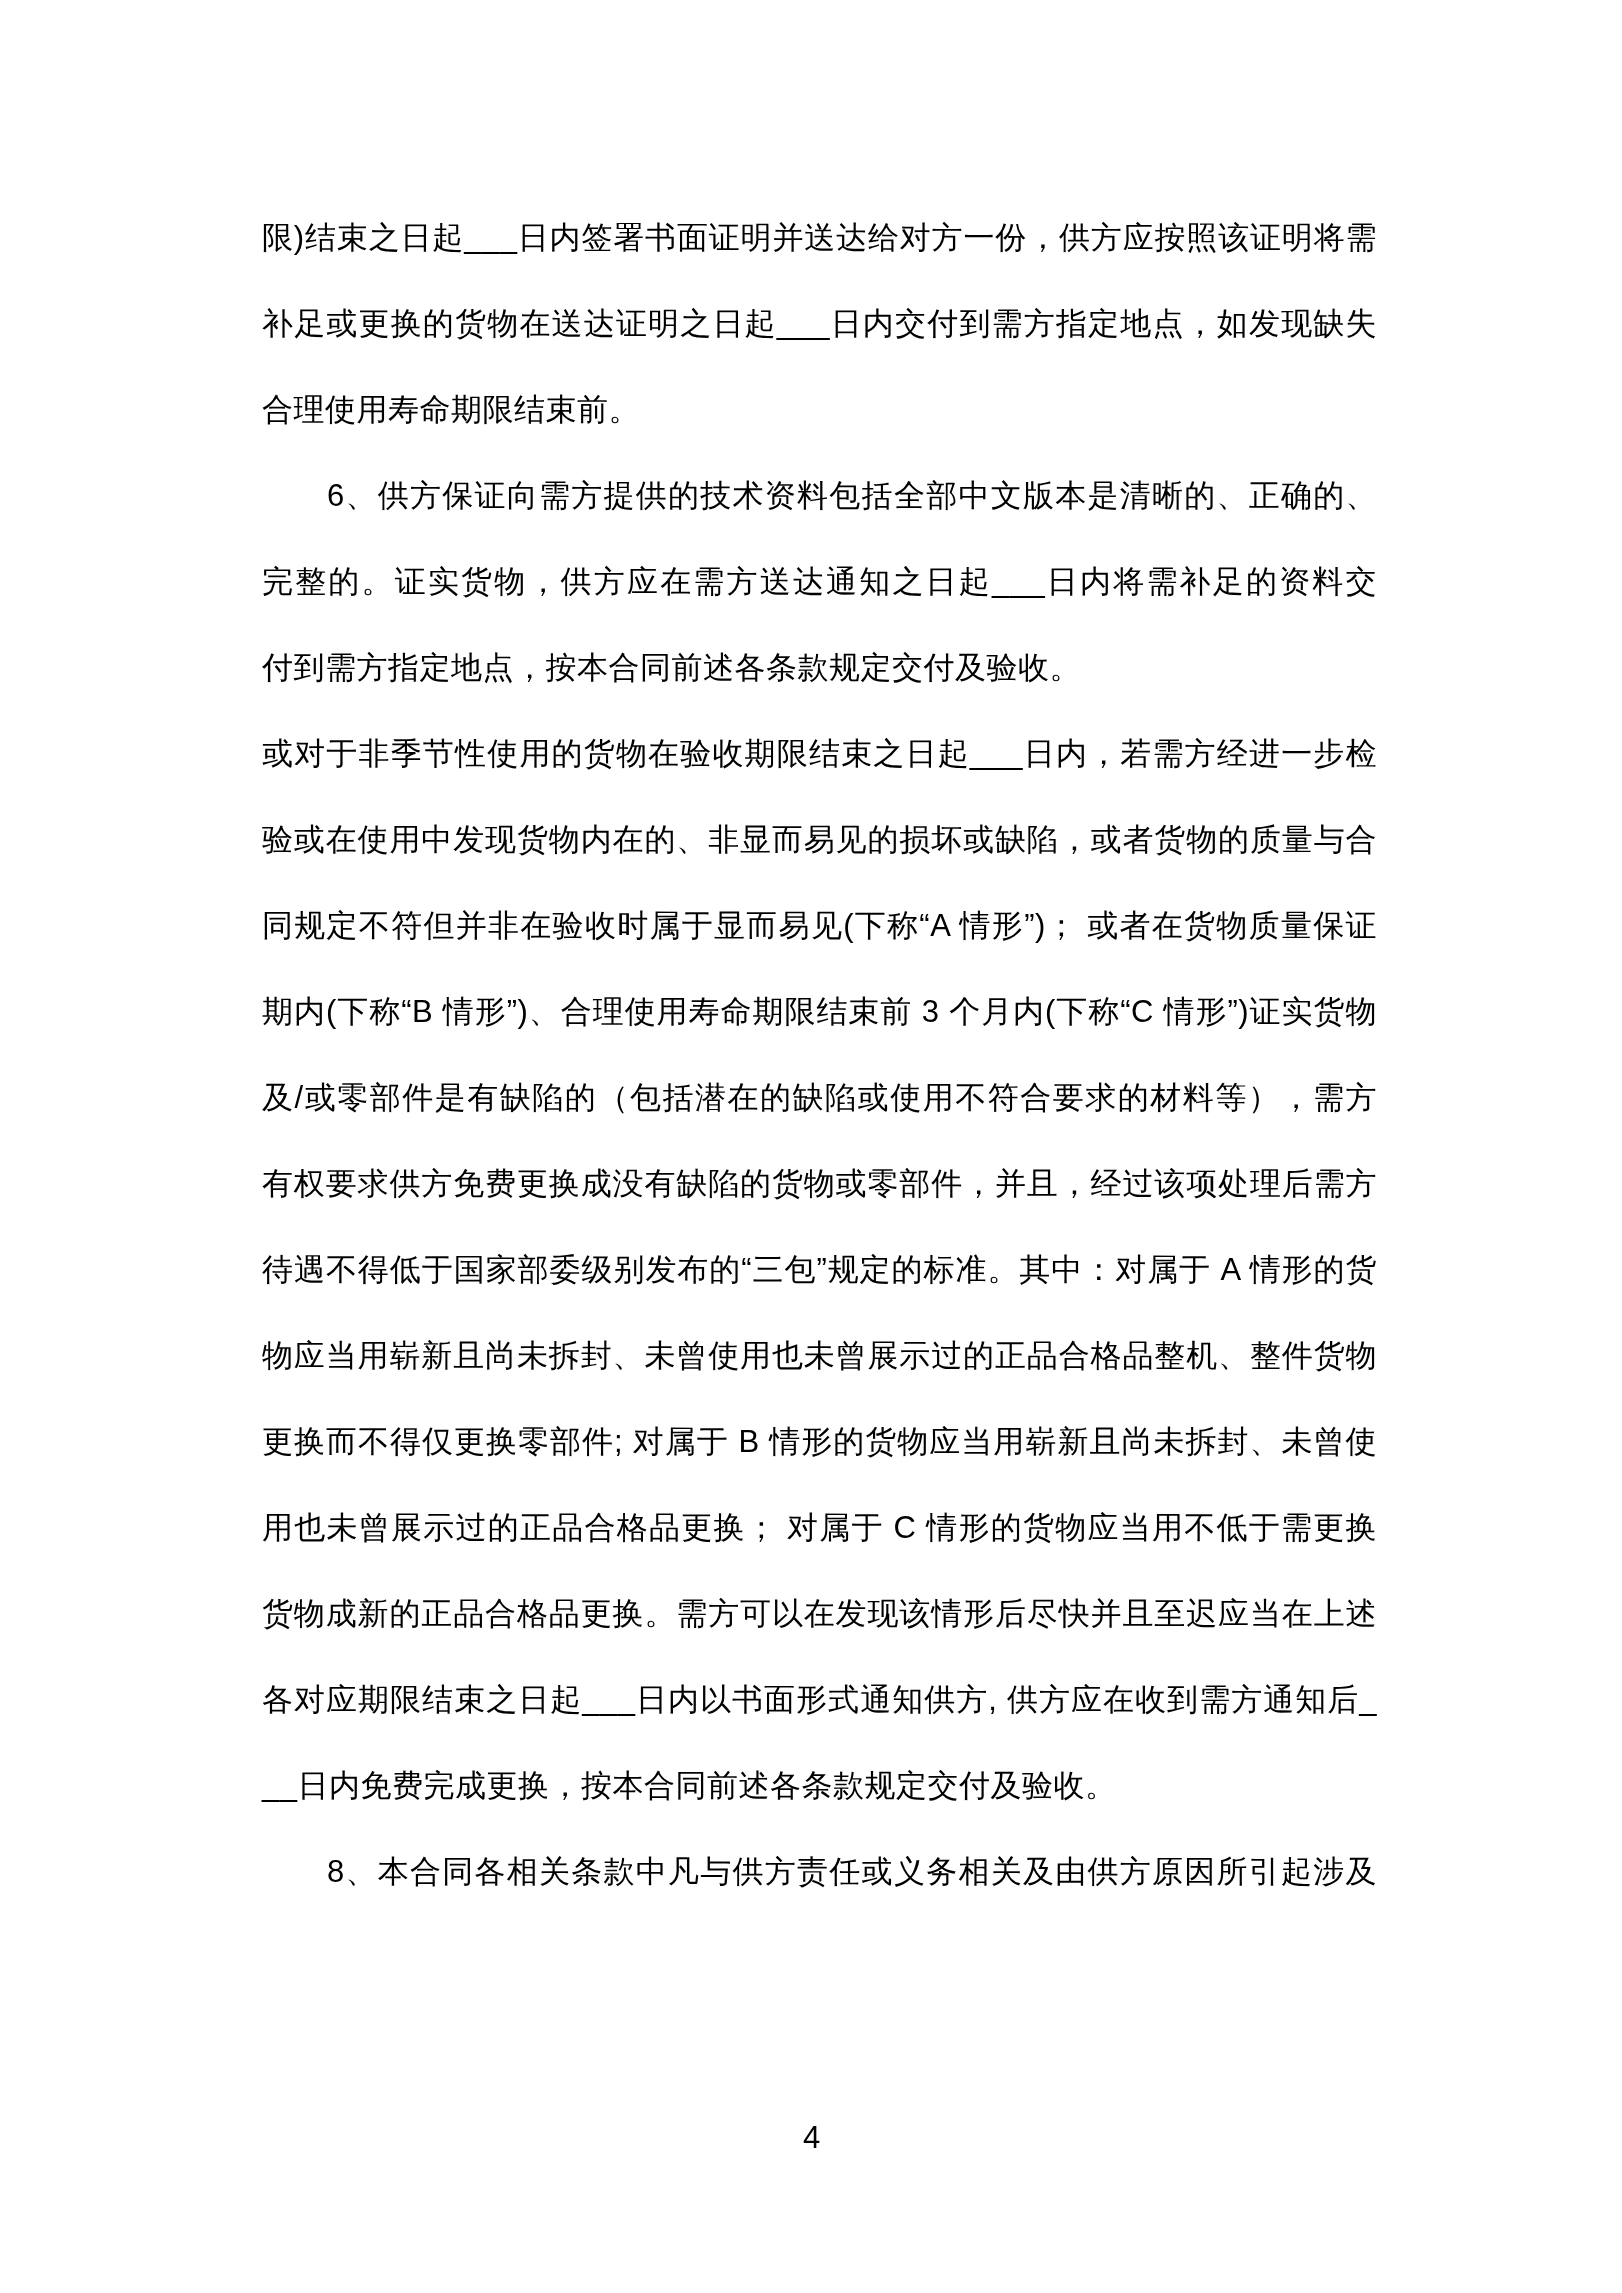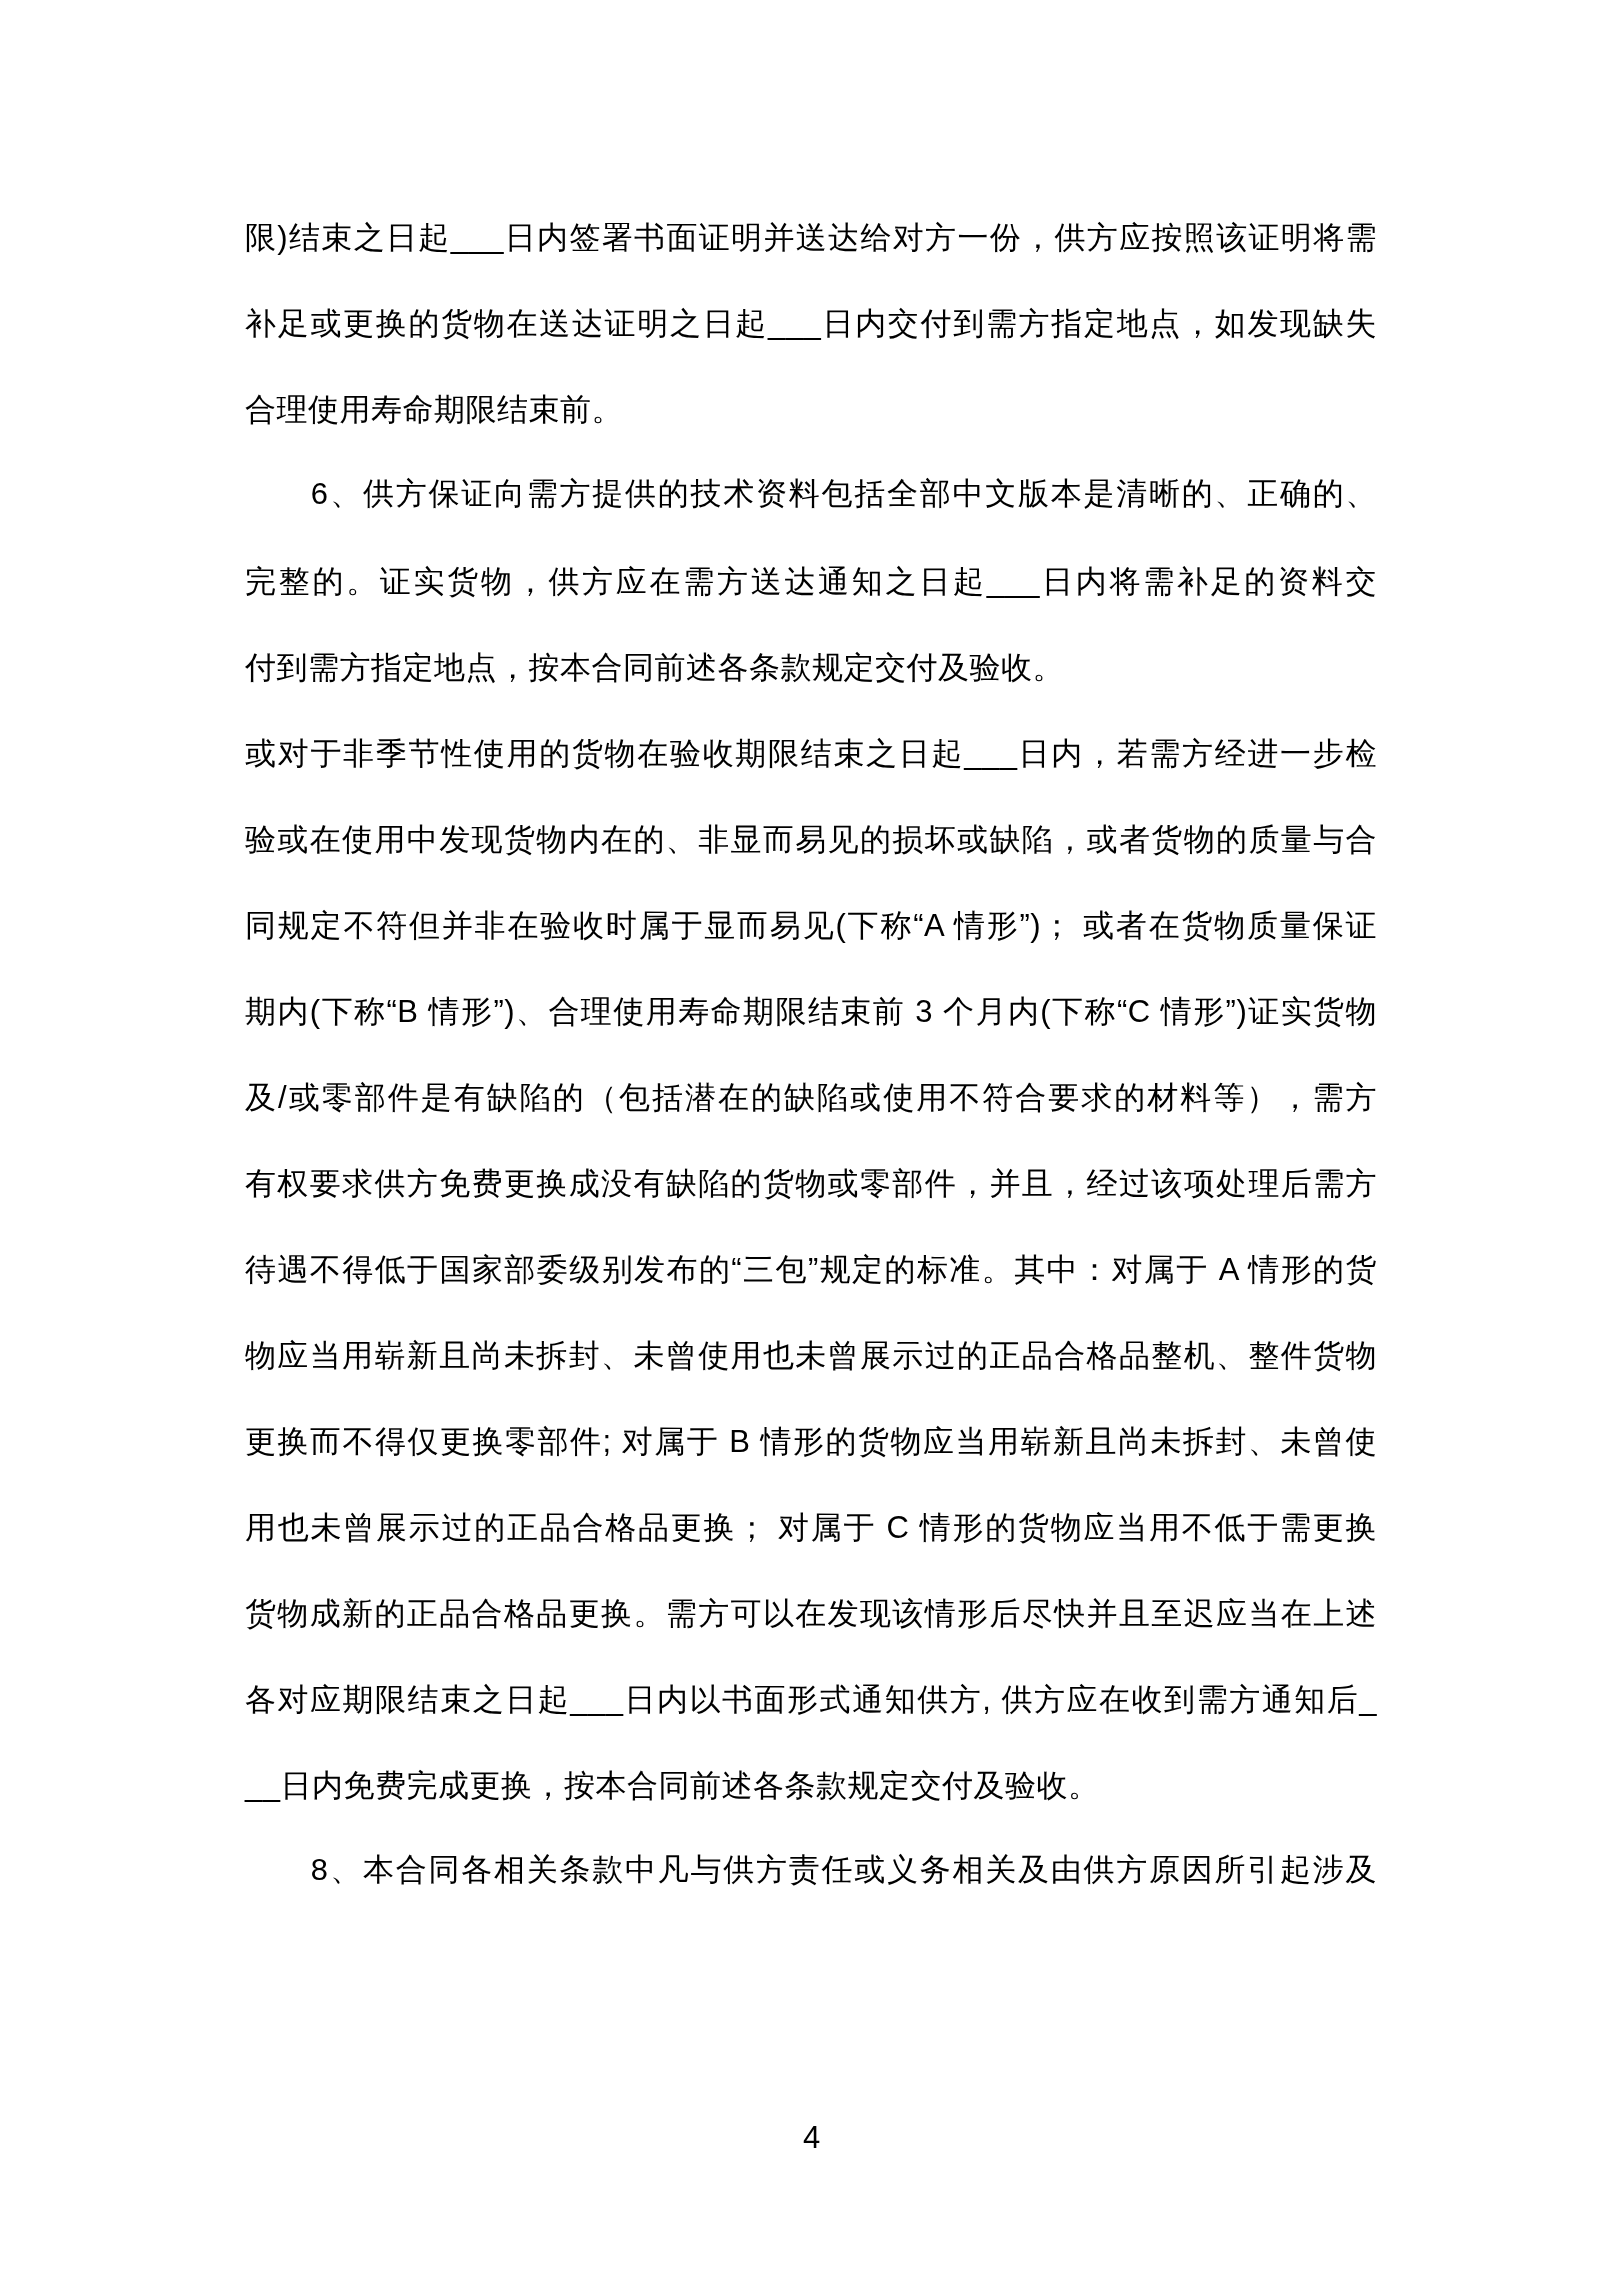--- a/index.html
+++ b/index.html
@@ -26,29 +26,29 @@
     top: 195px;
     width: 1132px;
   }
   .line {
     font-size: 31px;
     line-height: 86px;
     height: 86px;
     text-align: left;
     color: #000000;
     letter-spacing: 0.5px;
+    margin-left: 17px;
   }
   .line.j {
     text-align: justify;
     text-align-last: justify;
     text-justify: inter-character;
   }
   .line.ind {
     text-indent: 65px;
-    font-family: Liberation Mono, monospace;
   }
   .pagenum {
     position: absolute;
     left: 0;
     right: 0;
     top: 2118px;
     text-align: center;
     font-size: 31px;
     line-height: 40px;
     color: #000000;

